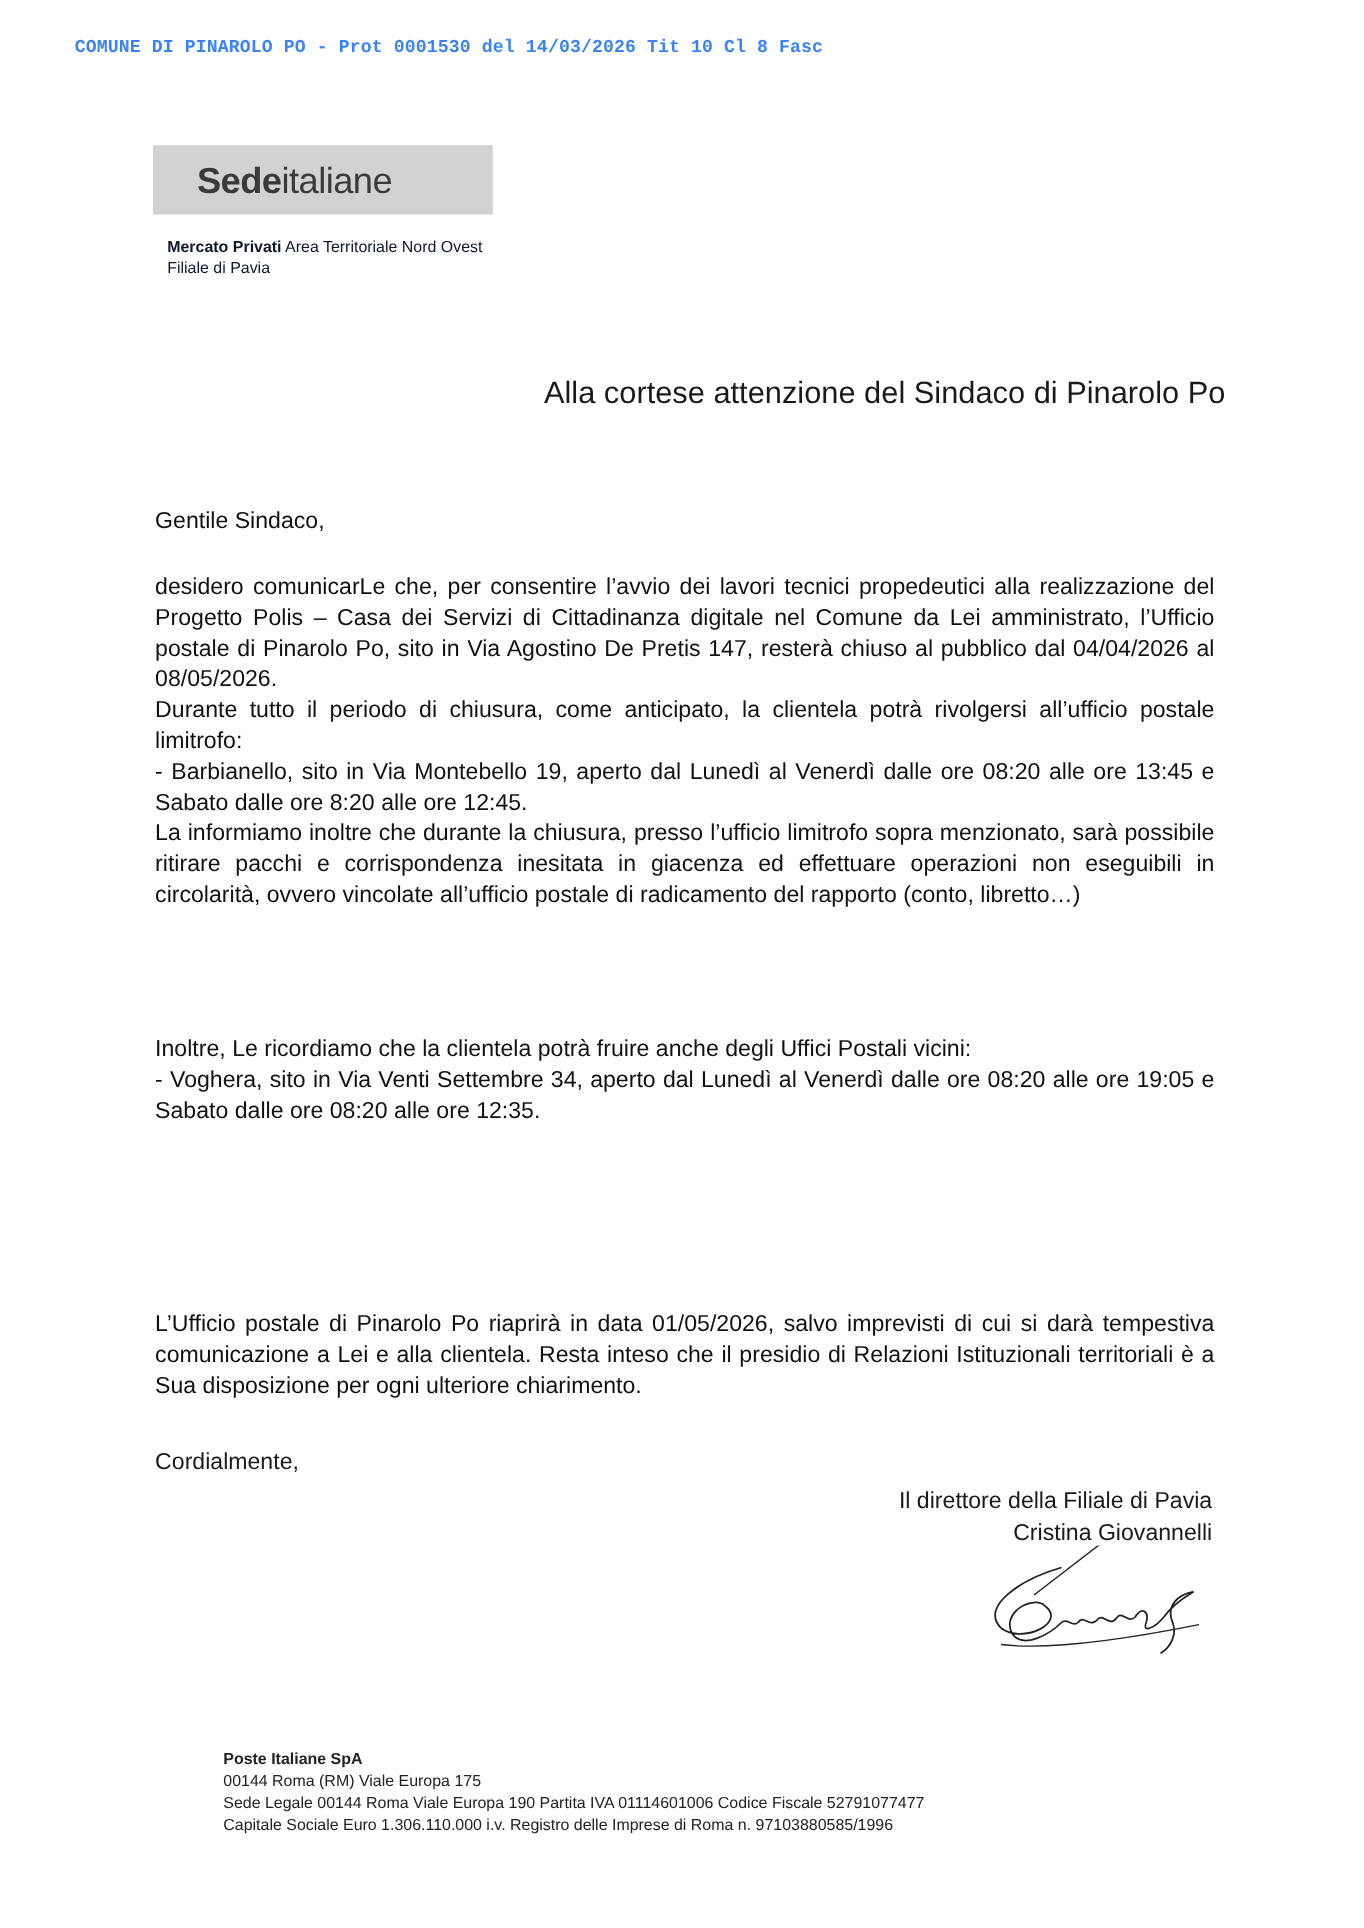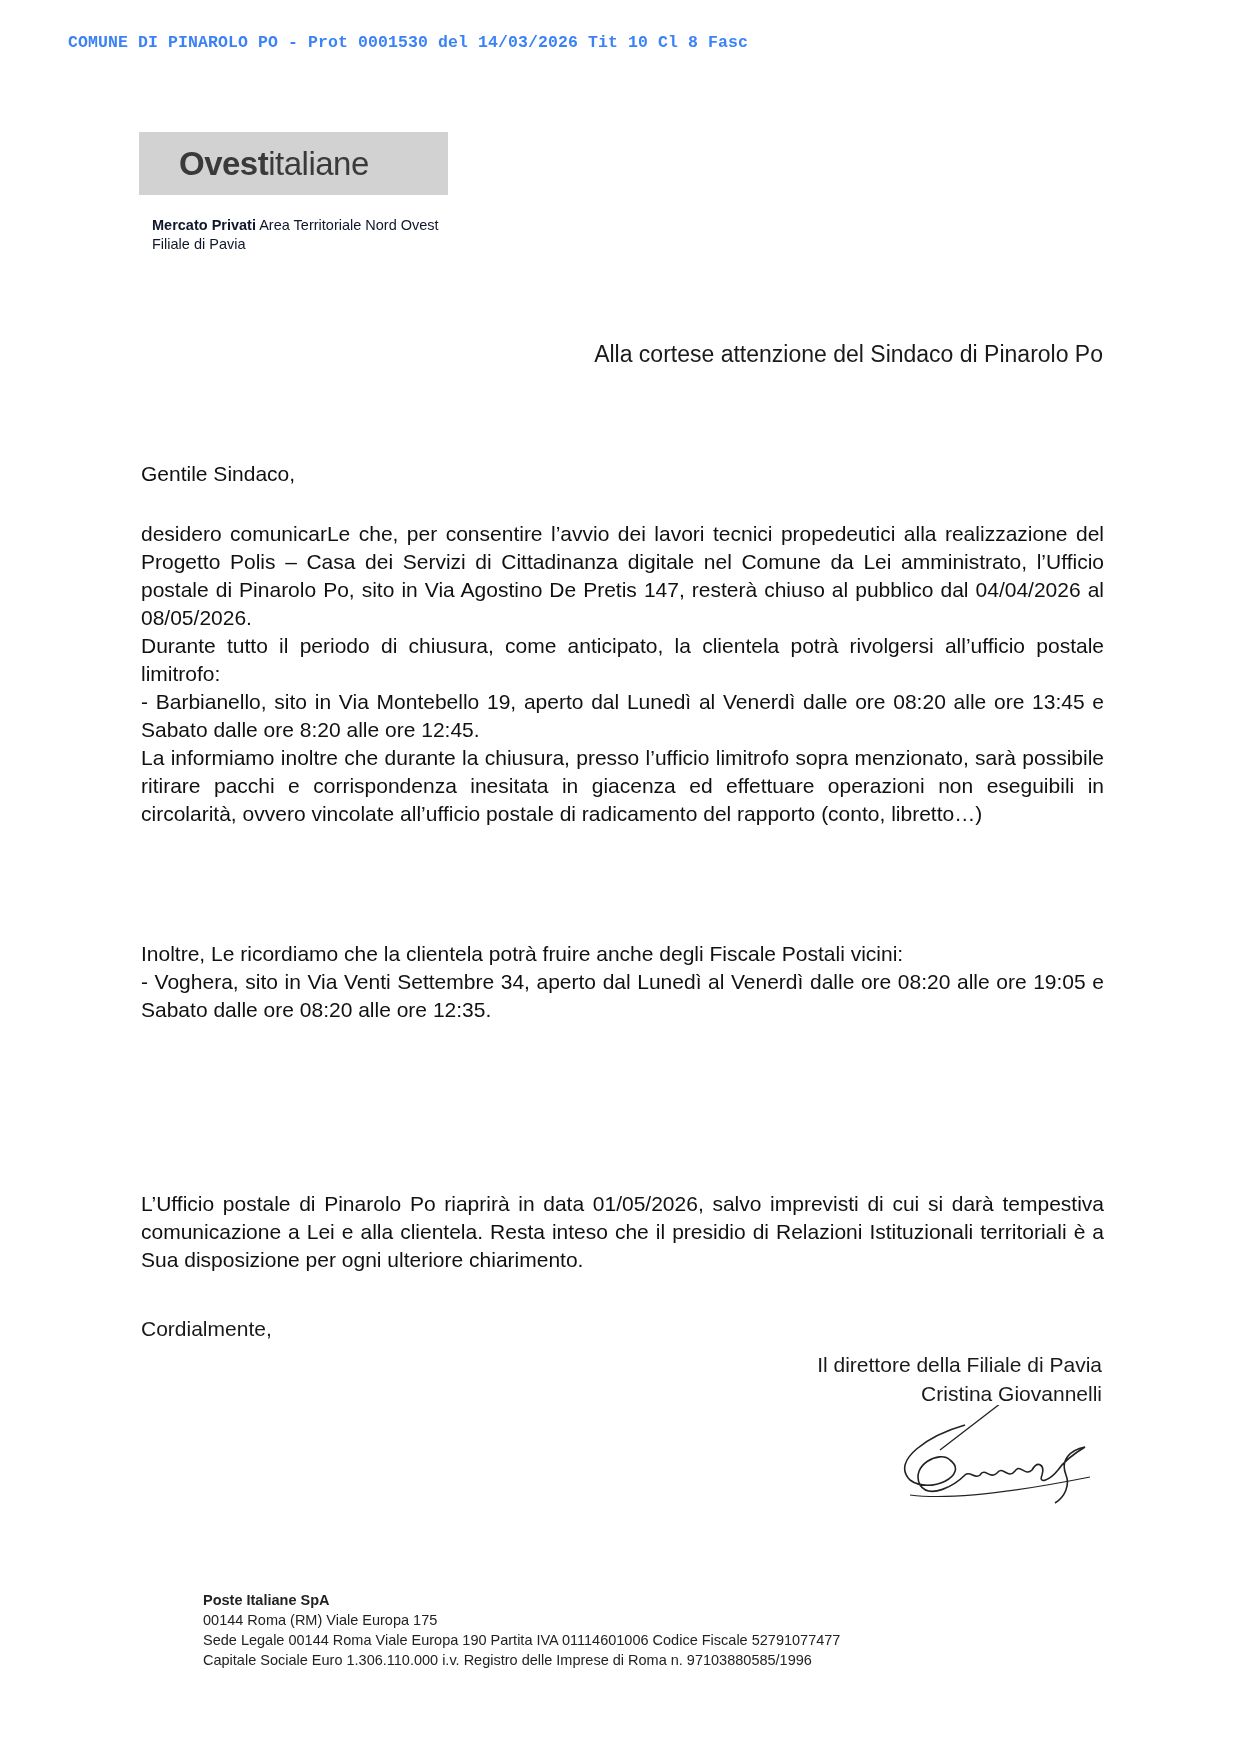--- a/index.html
+++ b/index.html
@@ -20,21 +20,21 @@
     position: absolute; left: 40px; top: 13px; font-size: 33px; color: #3a3a3a;
     letter-spacing: -0.5px; white-space: nowrap;
   }
   .logo-text b { font-weight: bold; }
   .logo-text span.light { font-weight: normal; }
   .header-info {
     position: absolute; left: 152px; top: 216px; font-size: 14.5px; line-height: 19px; color: #0f172a;
   }
   .header-info b { font-weight: bold; }
   .recipient {
-    position: absolute; right: 137px; top: 341px; font-size: 23px; color: #1a1a1a; white-space: nowrap;
+    position: absolute; right: 126px; top: 341px; font-size: 28px; color: #1a1a1a; white-space: nowrap;
   }
   .body-text {
     position: absolute; left: 141px; width: 963px; font-size: 21px; line-height: 28px;
     font-family: "Liberation Sans Narrow", "Liberation Sans", sans-serif; color: #111;
   }
   .just { text-align: justify; }
   .p { margin: 0; }
   .salutation { top: 460px; }
   .para1 { top: 520px; }
   .para2 { top: 940px; }
@@ -49,41 +49,41 @@
     white-space: nowrap;
   }
   .footer b { font-weight: bold; }
 </style>
 </head>
 <body>
 
 <div class="protocol">COMUNE DI PINAROLO PO - Prot 0001530 del 14/03/2026 Tit 10 Cl 8 Fasc</div>
 
 <div class="logo-box">
-  <div class="logo-text"><b>Ovest</b><span class="light">italiane</span></div>
+  <div class="logo-text"><b>Sede</b><span class="light">italiane</span></div>
 </div>
 
 <div class="header-info">
   <div><b>Mercato Privati</b><span> Area Territoriale Nord Ovest</span></div>
   <div>Filiale di Pavia</div>
 </div>
 
 <div class="recipient">Alla cortese attenzione del Sindaco di Pinarolo Po</div>
 
 <div class="body-text salutation">Gentile Sindaco,</div>
 
 <div class="body-text para1 just">
   <p class="p">desidero comunicarLe che, per consentire l’avvio dei lavori tecnici propedeutici alla realizzazione del Progetto Polis – Casa dei Servizi di Cittadinanza digitale nel Comune da Lei amministrato, l’Ufficio postale di Pinarolo Po, sito in Via Agostino De Pretis 147, resterà chiuso al pubblico dal 04/04/2026 al 08/05/2026.</p>
   <p class="p">Durante tutto il periodo di chiusura, come anticipato, la clientela potrà rivolgersi all’ufficio postale limitrofo:</p>
   <p class="p">- Barbianello, sito in Via Montebello 19, aperto dal Lunedì al Venerdì dalle ore 08:20 alle ore 13:45 e Sabato dalle ore 8:20 alle ore 12:45.</p>
   <p class="p">La informiamo inoltre che durante la chiusura, presso l’ufficio limitrofo sopra menzionato, sarà possibile ritirare pacchi e corrispondenza inesitata in giacenza ed effettuare operazioni non eseguibili in circolarità, ovvero vincolate all’ufficio postale di radicamento del rapporto (conto, libretto…)</p>
 </div>
 
 <div class="body-text para2 just">
-  <p class="p">Inoltre, Le ricordiamo che la clientela potrà fruire anche degli Fiscale Postali vicini:</p>
+  <p class="p">Inoltre, Le ricordiamo che la clientela potrà fruire anche degli Uffici Postali vicini:</p>
   <p class="p">- Voghera, sito in  Via Venti Settembre 34, aperto dal Lunedì al Venerdì dalle ore 08:20 alle ore 19:05 e Sabato dalle ore 08:20 alle ore 12:35.</p>
 </div>
 
 <div class="body-text para3 just">
   <p class="p">L’Ufficio postale di Pinarolo Po riaprirà in data 01/05/2026, salvo imprevisti di cui si darà tempestiva comunicazione a Lei e alla clientela. Resta inteso che il presidio di Relazioni Istituzionali territoriali è a Sua disposizione per ogni ulteriore chiarimento.</p>
 </div>
 
 <div class="closing">Cordialmente,</div>
 
 <div class="signer">

